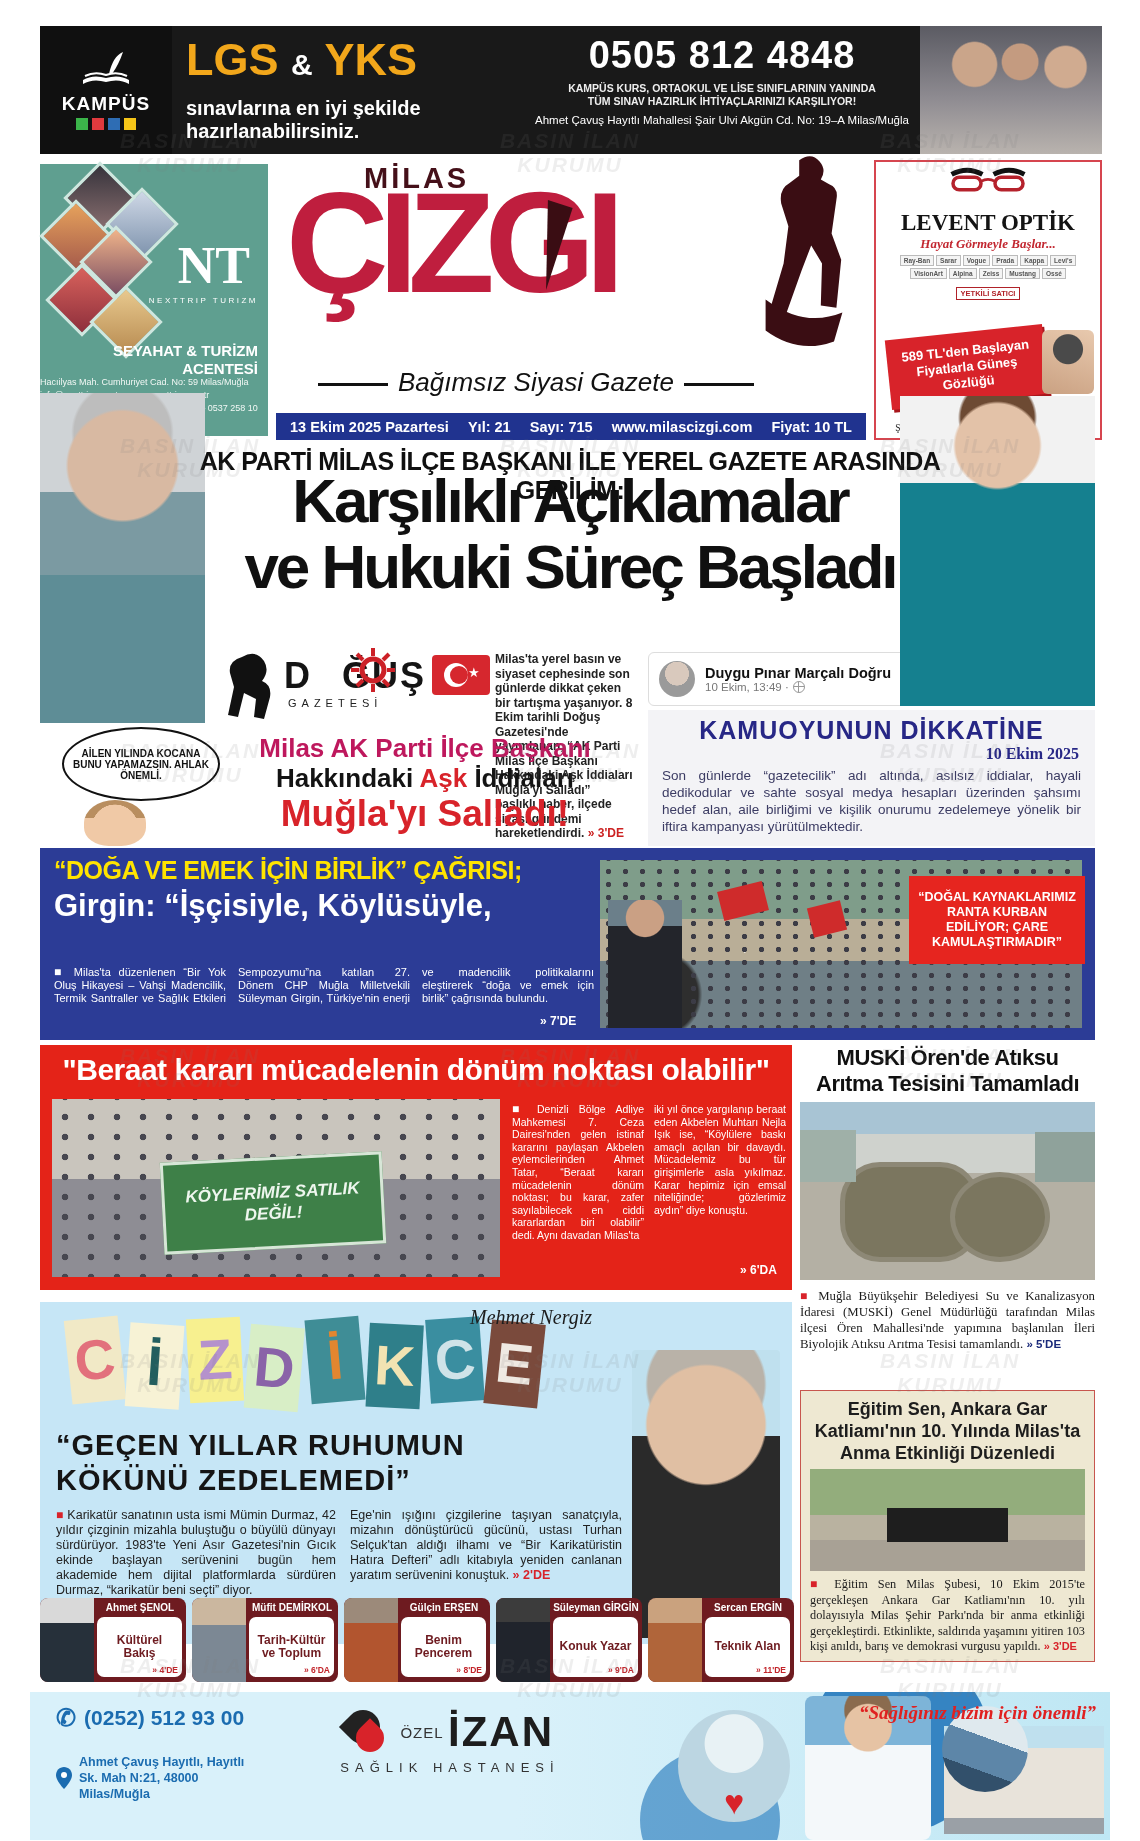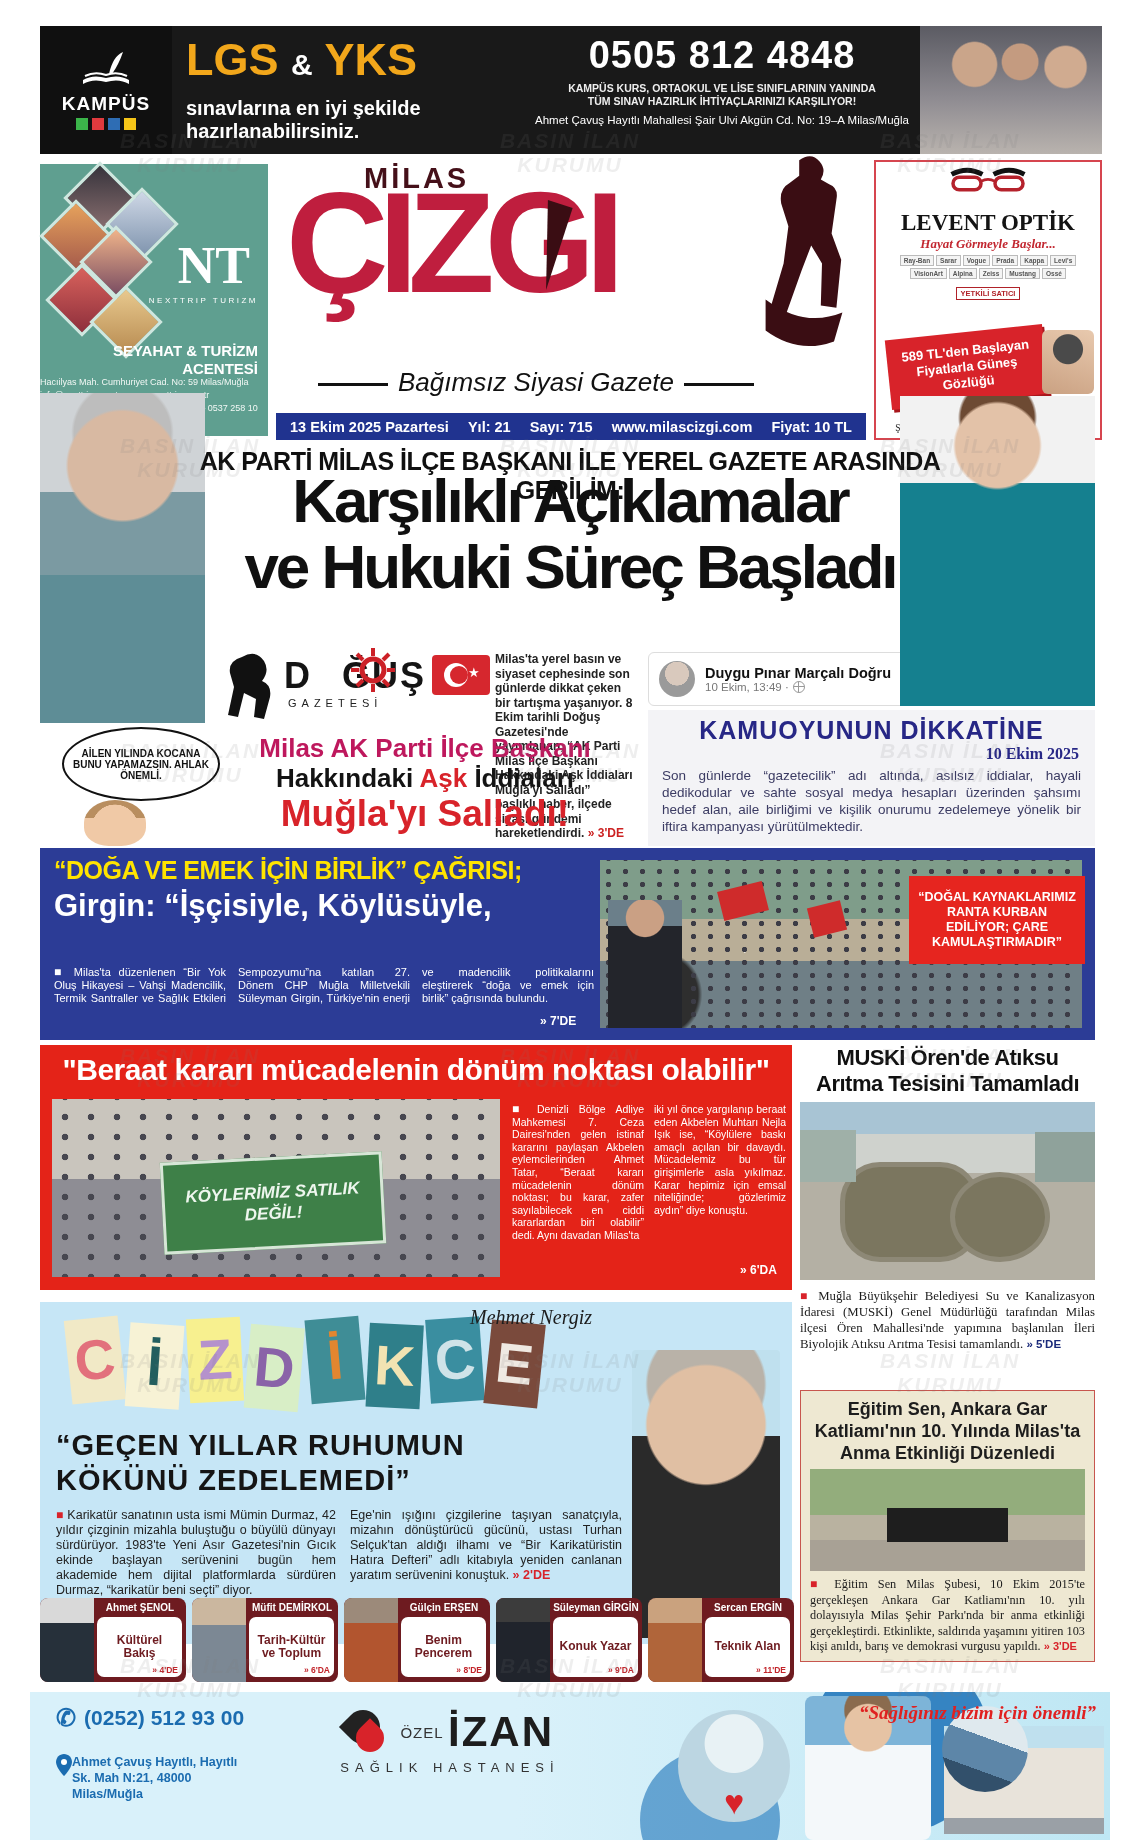--- a/index.html
+++ b/index.html
@@ -191,21 +191,21 @@
   .p1{background:linear-gradient(180deg,#d9d9d9 0 30%,#26303a 30%);}
   .p2{background:linear-gradient(180deg,#cbb79f 0 32%,#7c8894 32%);}
   .p3{background:linear-gradient(180deg,#9c8a7a 0 30%,#b2552f 30%);}
   .p4{background:linear-gradient(180deg,#3c3c3c 0 28%,#20242c 28%);}
   .p5{background:linear-gradient(180deg,#caa27e 0 30%,#b0653a 30%);}
   
   .izan{left:30px;top:1692px;width:1080px;height:148px;background:linear-gradient(90deg,#d9f1fa 0 45%,#bfe7f4);overflow:hidden;}
   .iz-circle{position:absolute;border-radius:50%;background:#1b72b8;}
   .iz-phone{position:absolute;left:26px;top:12px;font-size:21px;font-weight:bold;color:#1b6cb0;display:flex;align-items:center;gap:8px;}
   .iz-phone .ic{font-size:24px;}
-  .iz-addr{position:absolute;left:26px;top:62px;font-size:12.5px;line-height:16px;color:#1b6cb0;font-weight:bold;display:flex;}
+  .iz-addr{position:absolute;left:26px;top:62px;font-size:12.5px;line-height:16px;color:#1b6cb0;font-weight:bold;display:flex;gap:7px;align-items:center;}
   .iz-logo{position:absolute;left:255px;top:16px;width:330px;text-align:center;}
   .iz-drop{display:inline-block;vertical-align:middle;width:44px;height:44px;position:relative;margin-right:6px;}
   .iz-drop .b{position:absolute;left:0;top:0;width:34px;height:34px;background:#222;border-radius:0 50% 50% 50%;transform:rotate(-45deg);}
   .iz-drop .r{position:absolute;left:10px;top:14px;width:28px;height:28px;background:#d8232a;border-radius:50% 0 50% 50%;transform:rotate(-45deg);}
   .iz-ozel{font-size:15px;color:#333;vertical-align:middle;letter-spacing:1px;}
   .iz-name{font-size:42px;font-weight:bold;color:#1d1d1d;vertical-align:middle;letter-spacing:2px;}
   .iz-sub{font-size:13px;letter-spacing:6px;color:#333;margin-top:4px;}
   .iz-slogan{position:absolute;right:14px;top:10px;font-family:"Liberation Serif",serif;font-style:italic;font-weight:bold;
              font-size:19px;color:#e02020;z-index:5;}
   .iz-heart{position:absolute;left:648px;top:18px;width:112px;height:112px;border-radius:50%;z-index:3;background:

